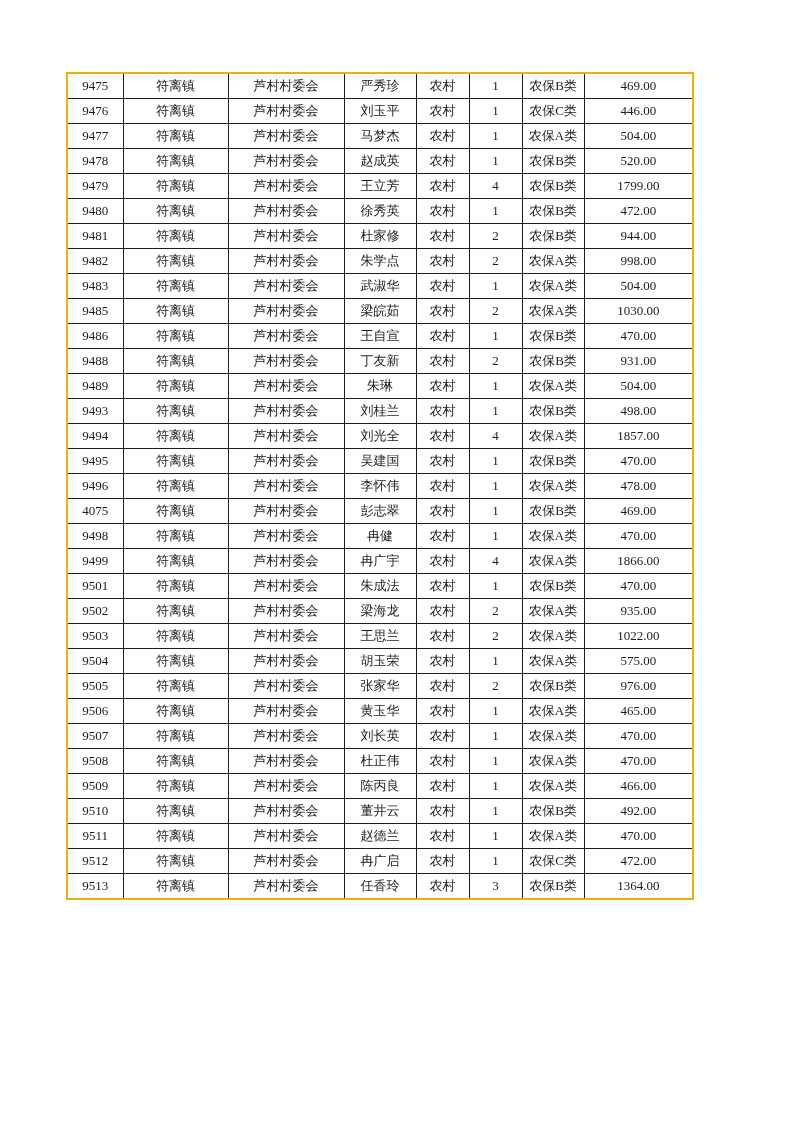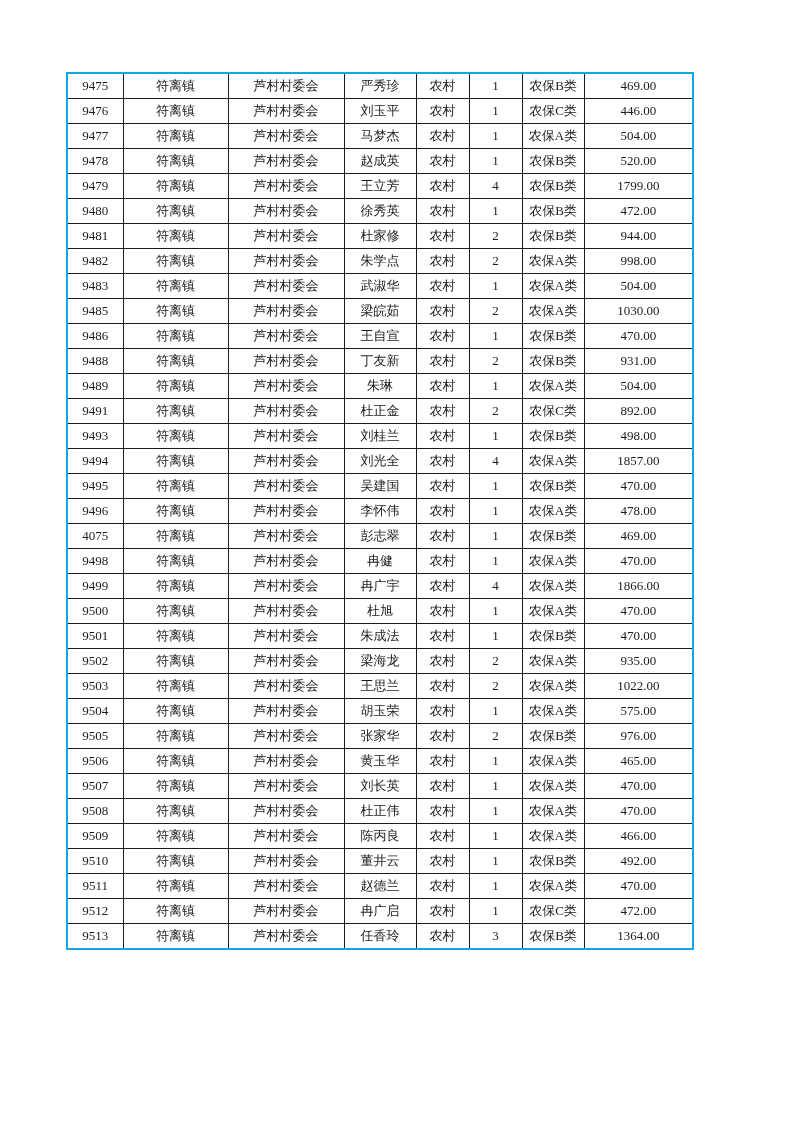--- a/index.html
+++ b/index.html
@@ -13,21 +13,21 @@
     position: relative;
     font-family: "Liberation Serif", "DejaVu Serif", serif;
     overflow: hidden;
   }
   .sheet-table {
     position: absolute;
     left: 66px;
     top: 72px;
     border-collapse: collapse;
     table-layout: fixed;
-    border: 2px solid #0ea5e9;
+    border: 2px solid #eab308;
   }
   .sheet-table td {
     border: 1px solid #1d1d1d;
     height: 24px;
     line-height: 24px;
     padding: 0;
     text-align: center;
     vertical-align: middle;
     font-size: 13px;
     color: #1c1c1c;
@@ -183,30 +183,20 @@
           <td>9489</td>
           <td>符离镇</td>
           <td>芦村村委会</td>
           <td>朱琳</td>
           <td>农村</td>
           <td>1</td>
           <td>农保A类</td>
           <td>504.00</td>
         </tr>
         <tr>
-          <td>9491</td>
-          <td>符离镇</td>
-          <td>芦村村委会</td>
-          <td>杜正金</td>
-          <td>农村</td>
-          <td>2</td>
-          <td>农保C类</td>
-          <td>892.00</td>
-        </tr>
-        <tr>
           <td>9493</td>
           <td>符离镇</td>
           <td>芦村村委会</td>
           <td>刘桂兰</td>
           <td>农村</td>
           <td>1</td>
           <td>农保B类</td>
           <td>498.00</td>
         </tr>
         <tr>
@@ -261,30 +251,20 @@
         </tr>
         <tr>
           <td>9499</td>
           <td>符离镇</td>
           <td>芦村村委会</td>
           <td>冉广宇</td>
           <td>农村</td>
           <td>4</td>
           <td>农保A类</td>
           <td>1866.00</td>
-        </tr>
-        <tr>
-          <td>9500</td>
-          <td>符离镇</td>
-          <td>芦村村委会</td>
-          <td>杜旭</td>
-          <td>农村</td>
-          <td>1</td>
-          <td>农保A类</td>
-          <td>470.00</td>
         </tr>
         <tr>
           <td>9501</td>
           <td>符离镇</td>
           <td>芦村村委会</td>
           <td>朱成法</td>
           <td>农村</td>
           <td>1</td>
           <td>农保B类</td>
           <td>470.00</td>

